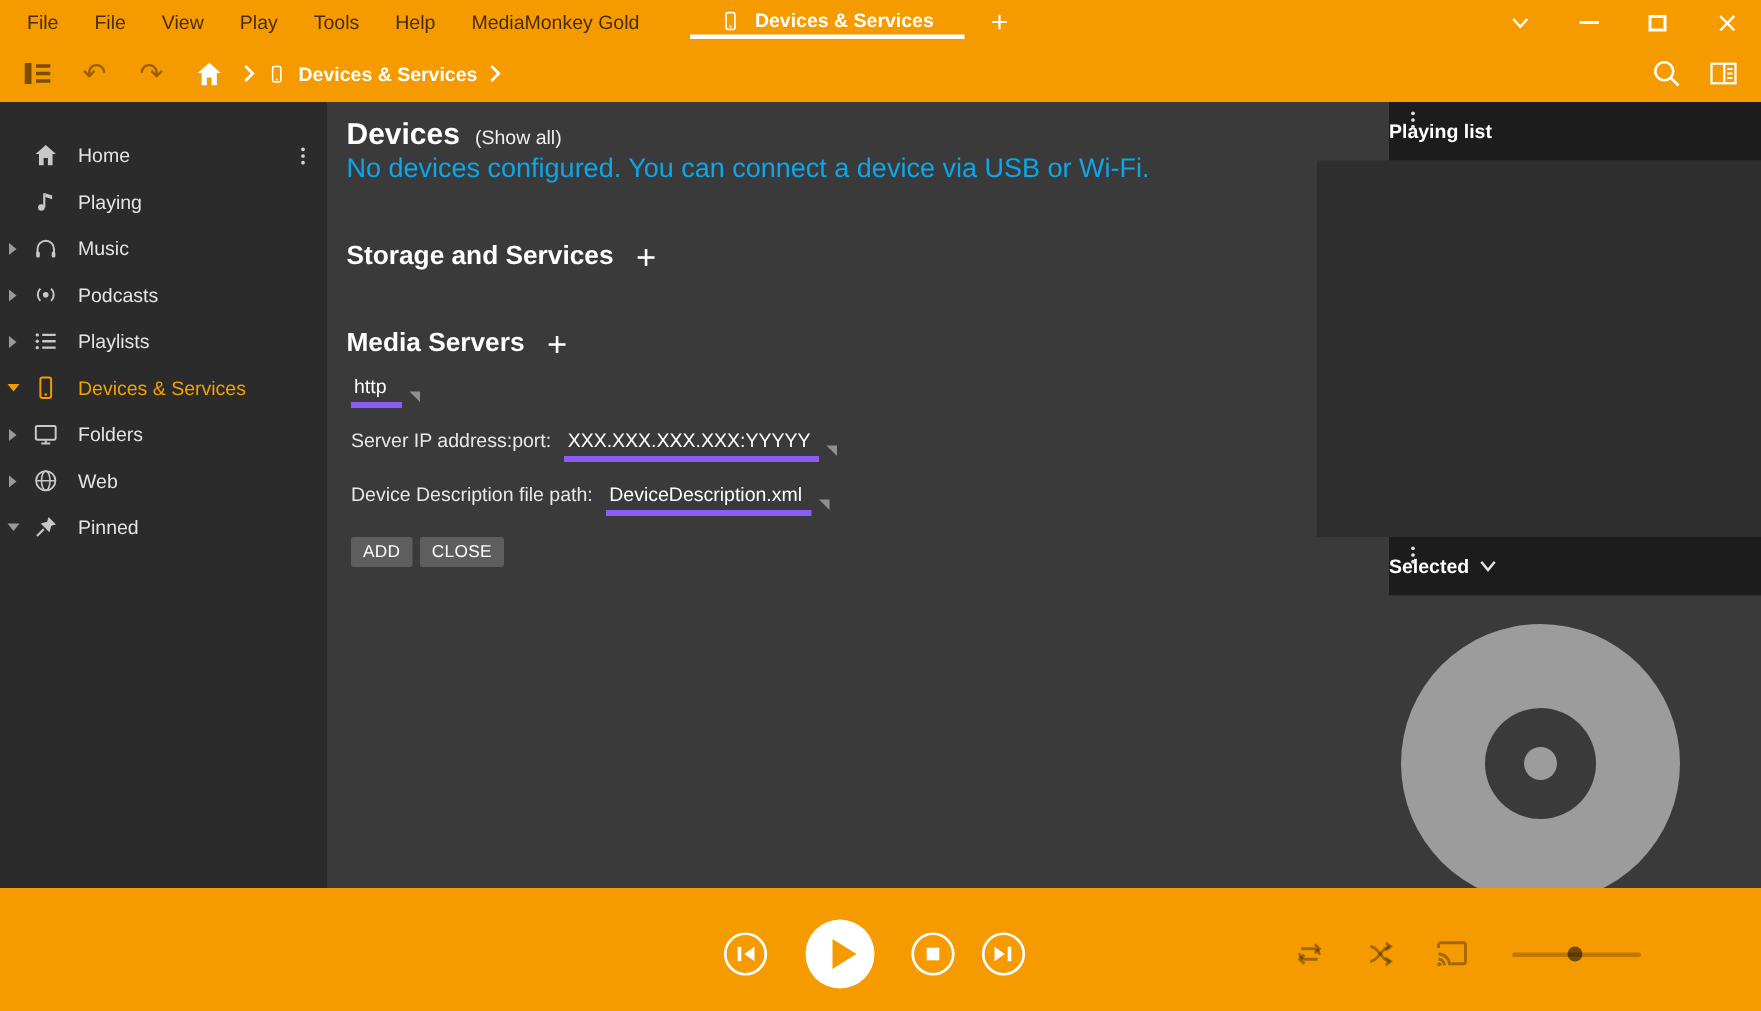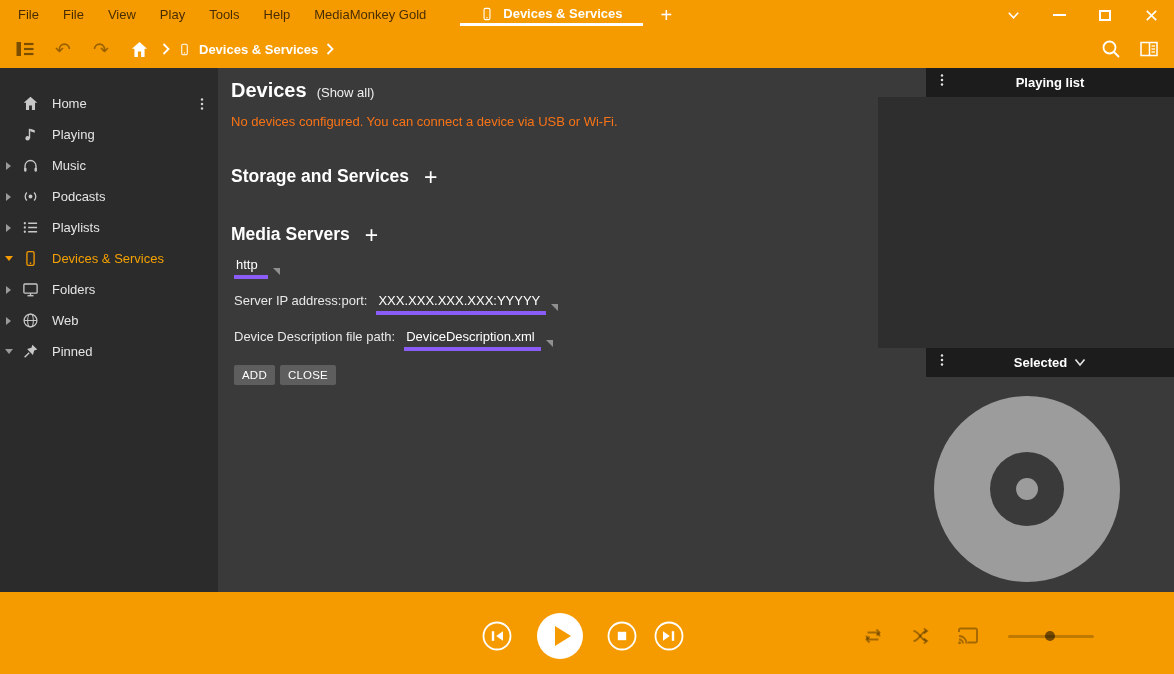--- a/index.html
+++ b/index.html
@@ -35,35 +35,35 @@
   .icon-cell{width:27px;display:flex;justify-content:center;}
   .side-label{margin-left:8px;font-size:13px;color:#E4E4E4;}
   .side-row.active .side-label{color:#F5A100;}
   .row-kebab{margin-left:auto;margin-right:8px;display:flex;align-items:center;}
 
   
   .content{position:absolute;left:218px;top:68px;width:660px;height:524px;background:#3A3A3A;padding:11px 0 0 13px;color:#fff;}
   .sec1{display:flex;align-items:baseline;}
   .content h1{font-size:20px;font-weight:700;}
   .showall{margin-left:10px;font-size:13px;color:#EFEFEF;cursor:pointer;}
-  .msg{margin-top:12px;font-size:13px;color:#f97316;}
+  .msg{font-size:18px;color:#0ea5e9;}
   .sec2{margin-top:37px;display:flex;align-items:center;}
   .content h2{font-size:17.5px;font-weight:700;}
   .plus{margin-left:15px;font-size:23px;font-weight:300;color:#fff;line-height:16px;cursor:pointer;}
   .proto-row{margin-top:10px;margin-left:3px;}
   .combo{display:inline-block;position:relative;border-bottom:4px solid #8b5cf6;font-size:13px;color:#fff;padding:0 6px 3px 2px;min-width:34px;}
   .combo::after{content:"";position:absolute;right:-12px;bottom:0;width:0;height:0;border-top:7px solid #8F8F8F;border-left:7px solid transparent;}
   .form-row{margin-top:14px;margin-left:3px;display:flex;align-items:baseline;font-size:13px;}
   .form-row label{color:#E8E8E8;margin-right:9px;}
   .btn-row{margin-top:14px;margin-left:3px;display:flex;gap:5px;}
   .gray-btn{background:#5E5E5E;color:#fff;border:none;font-size:11.5px;padding:4px 8px;border-radius:2px;font-family:inherit;letter-spacing:.2px;cursor:pointer;}
 
   
   .rpanel{position:absolute;right:0;top:68px;width:296px;height:524px;}
-  .rp-header{height:29px;background:#1C1C1C;position:relative;display:flex;align-items:center;justify-content:center;margin-left:48px;}
+  .rp-header{height:39px;background:#1C1C1C;position:relative;display:flex;align-items:center;margin-left:48px;}
   .rp-title{display:flex;align-items:center;gap:7px;font-size:13px;font-weight:700;color:#fff;}
   .rp-kebab{position:absolute;left:8px;top:3px;}
   .rp-body1{height:251px;background:#2E2E2E;}
   .rp-body2{height:223px;background:#3A3A3A;position:relative;}
   .disc{position:absolute;left:56px;top:19px;width:186px;height:186px;border-radius:50%;background:#9C9C9C;}
   .disc-hole{position:absolute;left:56px;top:56px;width:74px;height:74px;border-radius:50%;background:#3A3A3A;}
   .disc-dot{position:absolute;left:82px;top:82px;width:22px;height:22px;border-radius:50%;background:#9C9C9C;}
 
   
   .player{position:absolute;left:0;top:592px;width:100%;height:82px;background:#F59B00;}

